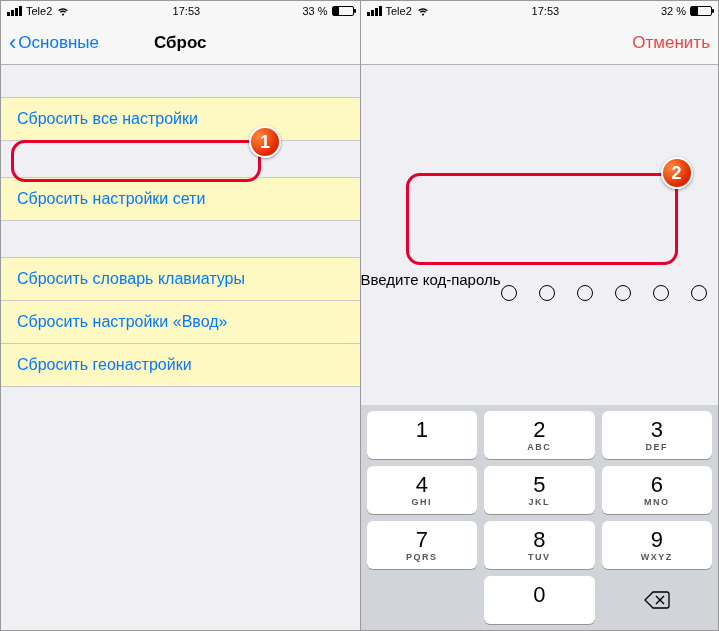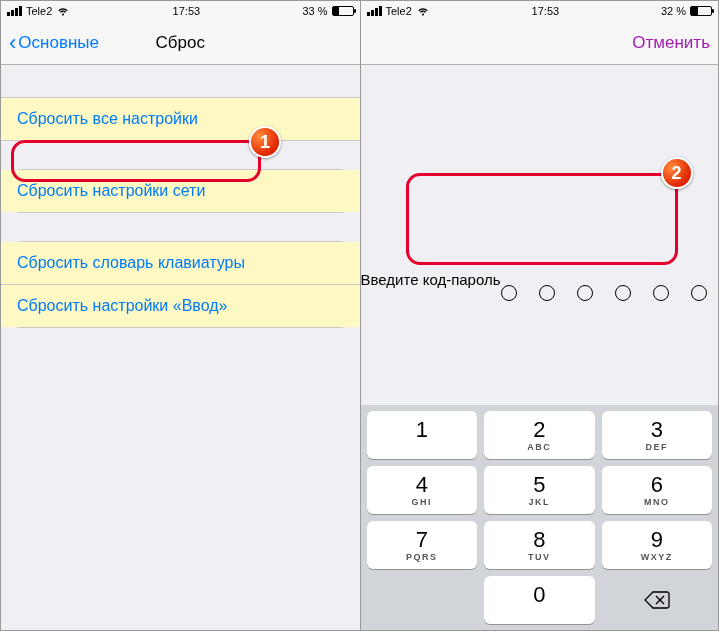--- a/index.html
+++ b/index.html
@@ -52,30 +52,30 @@
     border-bottom:1px solid #b2b2b4;
     display:flex; align-items:center; position:relative;
     padding:0 8px;
   }
   .nav .back {
     color:#007aff; font-size:17px; display:flex; align-items:center; gap:2px;
   }
   .nav .back .chev{font-size:22px;line-height:1;font-weight:300;}
   .nav .title{
     position:absolute; left:0; right:0; text-align:center;
-    font-size:17px; font-weight:400; color:#000; pointer-events:none;
+    font-size:17px; font-weight:700; color:#000; pointer-events:none;
   }
   .nav .right-btn{
-    margin-left:auto; color:#a21caf; font-size:17px;
+    margin-left:auto; color:#ef4444; font-size:17px;
   }
 
   
   .content { flex:1; overflow:hidden; }
   .group { margin-top:32px; background:#fff; border-top:1px solid #c8c7cc; border-bottom:1px solid #c8c7cc;}
-  .group + .group { margin-top:28px;border-radius:21px; }
+  .group + .group { margin-top:36px; }
   .row {
     padding: 12px 16px;
     font-size:16px; color:#007aff;
     border-top:1px solid #c8c7cc;
     background:#fef9c3;
   }
   .row:first-child{border-top:none;}
 
   
   .hl {
@@ -148,20 +148,21 @@
   <div class="content">
     <div class="group">
       <div class="row">Сбросить все настройки</div>
     </div>
     <div class="group">
       <div class="row">Сбросить настройки сети</div>
     </div>
     <div class="group">
       <div class="row">Сбросить словарь клавиатуры</div>
       <div class="row">Сбросить настройки «Ввод»</div>
+      <div class="row">Сбросить геонастройки</div>
     </div>
   </div>
 
   <div class="hl" style="left:10px;top:139px;width:250px;height:42px;"></div>
   <div class="badge" style="left:248px;top:125px;">1</div>
 </div>
 
 <div class="phone">
   <div class="status">
     <div class="left">

